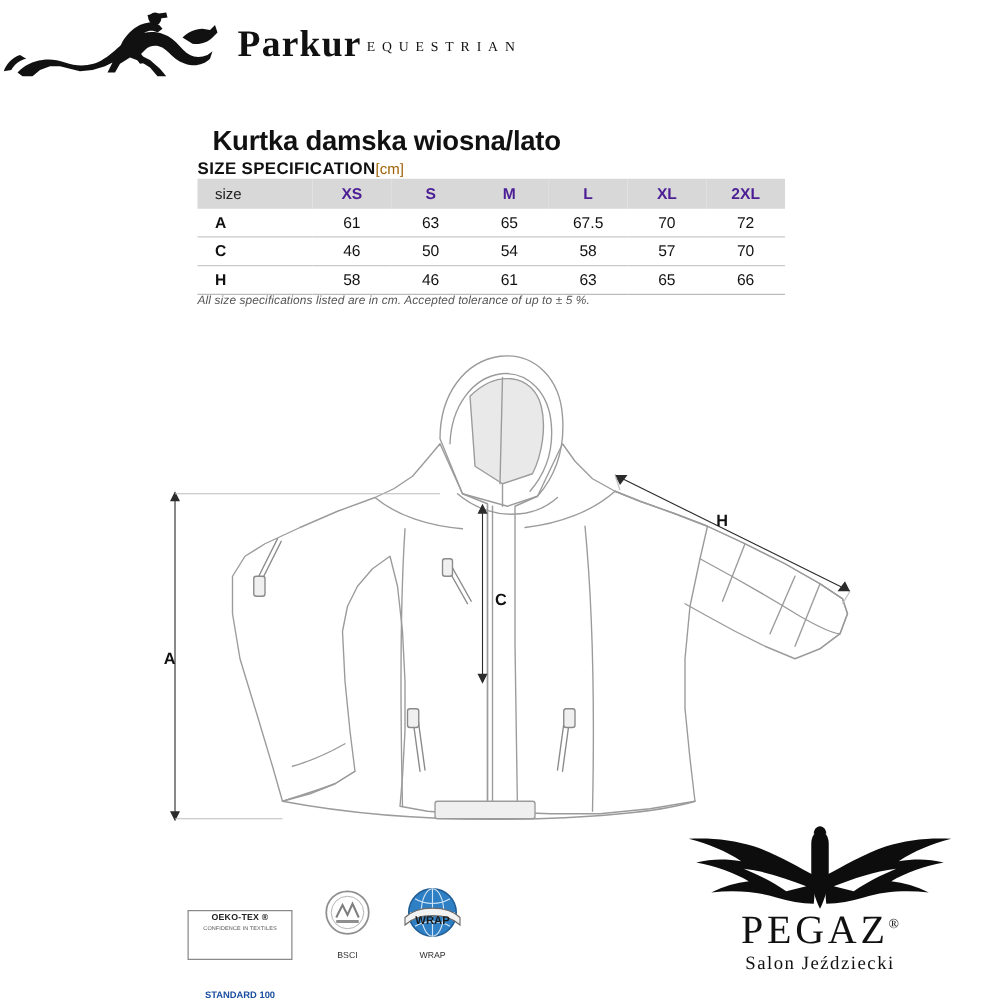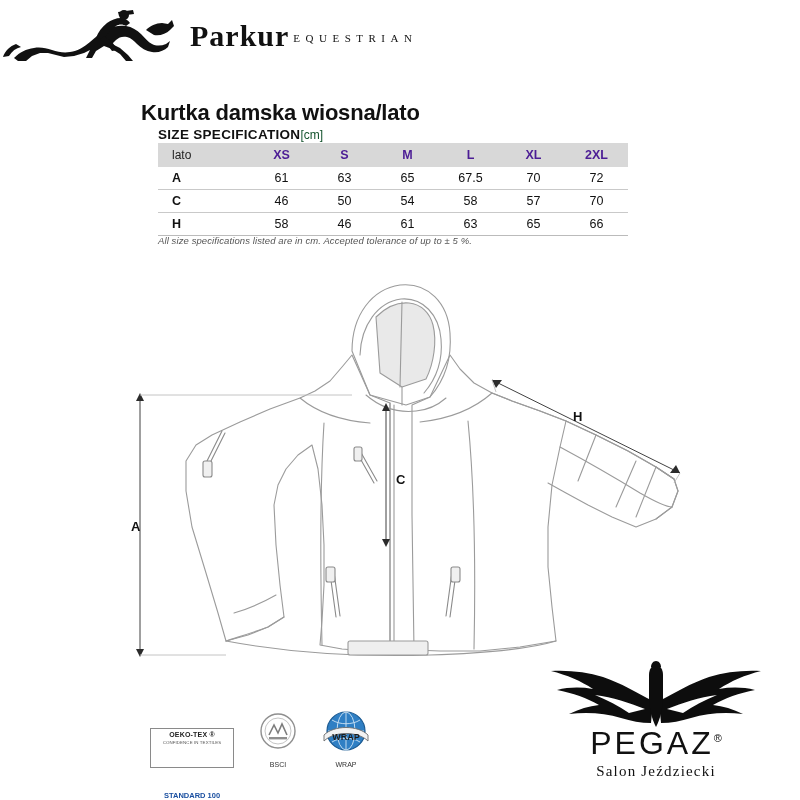--- a/index.html
+++ b/index.html
@@ -37,38 +37,38 @@
     font-size: 11px;
     letter-spacing: 5.5px;
     color: #111;
     margin-top: 1px;
     margin-left: 4px;
   }
 
   
   #title {
     position: absolute;
-    left: 141px; top: 100px;
+    left: 170px; top: 100px;
     font-size: 22px;
     font-weight: bold;
     color: #111;
     letter-spacing: -0.2px;
   }
   #subtitle {
     position: absolute;
     left: 158px; top: 127px;
     font-size: 13.5px;
     font-weight: bold;
     letter-spacing: 0.3px;
     color: #111;
   }
   #subtitle .unit {
     font-weight: normal;
     font-size: 12px;
-    color: #14532d;
+    color: #a16207;
     letter-spacing: 0;
   }
 
   
   #size-table {
     position: absolute;
     left: 158px; top: 143px;
     width: 470px;
     border-collapse: collapse;
     font-size: 12.5px;
@@ -119,21 +119,21 @@
   }
 
   
   #pegaz {
     position: absolute;
     right: 24px; bottom: 20px;
     width: 240px;
     text-align: center;
   }
   #pegaz .pegaz-name {
-    font-family: Liberation Sans, sans-serif;
+    font-family: Liberation Serif, serif;
     font-size: 32px;
     letter-spacing: 3px;
     color: #111;
     margin-top: -4px;
   }
   #pegaz .pegaz-name sup { font-size: 11px; letter-spacing: 0; }
   #pegaz .pegaz-sub {
     font-family: "Liberation Serif", serif;
     font-size: 15px;
     letter-spacing: 1.2px;
@@ -210,21 +210,21 @@
   </div>
 
   <div id="title">Kurtka damska wiosna/lato</div>
   <div id="subtitle">
     <span>SIZE SPECIFICATION</span><span class="unit">[cm]</span>
   </div>
 
   <table id="size-table">
     <thead>
       <tr>
-        <th class="row-head" style="width:92px">lato</th>
+        <th class="row-head" style="width:92px">size</th>
         <th style="width:63px">XS</th>
         <th style="width:63px">S</th>
         <th style="width:63px">M</th>
         <th style="width:63px">L</th>
         <th style="width:63px">XL</th>
         <th style="width:63px">2XL</th>
       </tr>
     </thead>
     <tbody>
       <tr>

